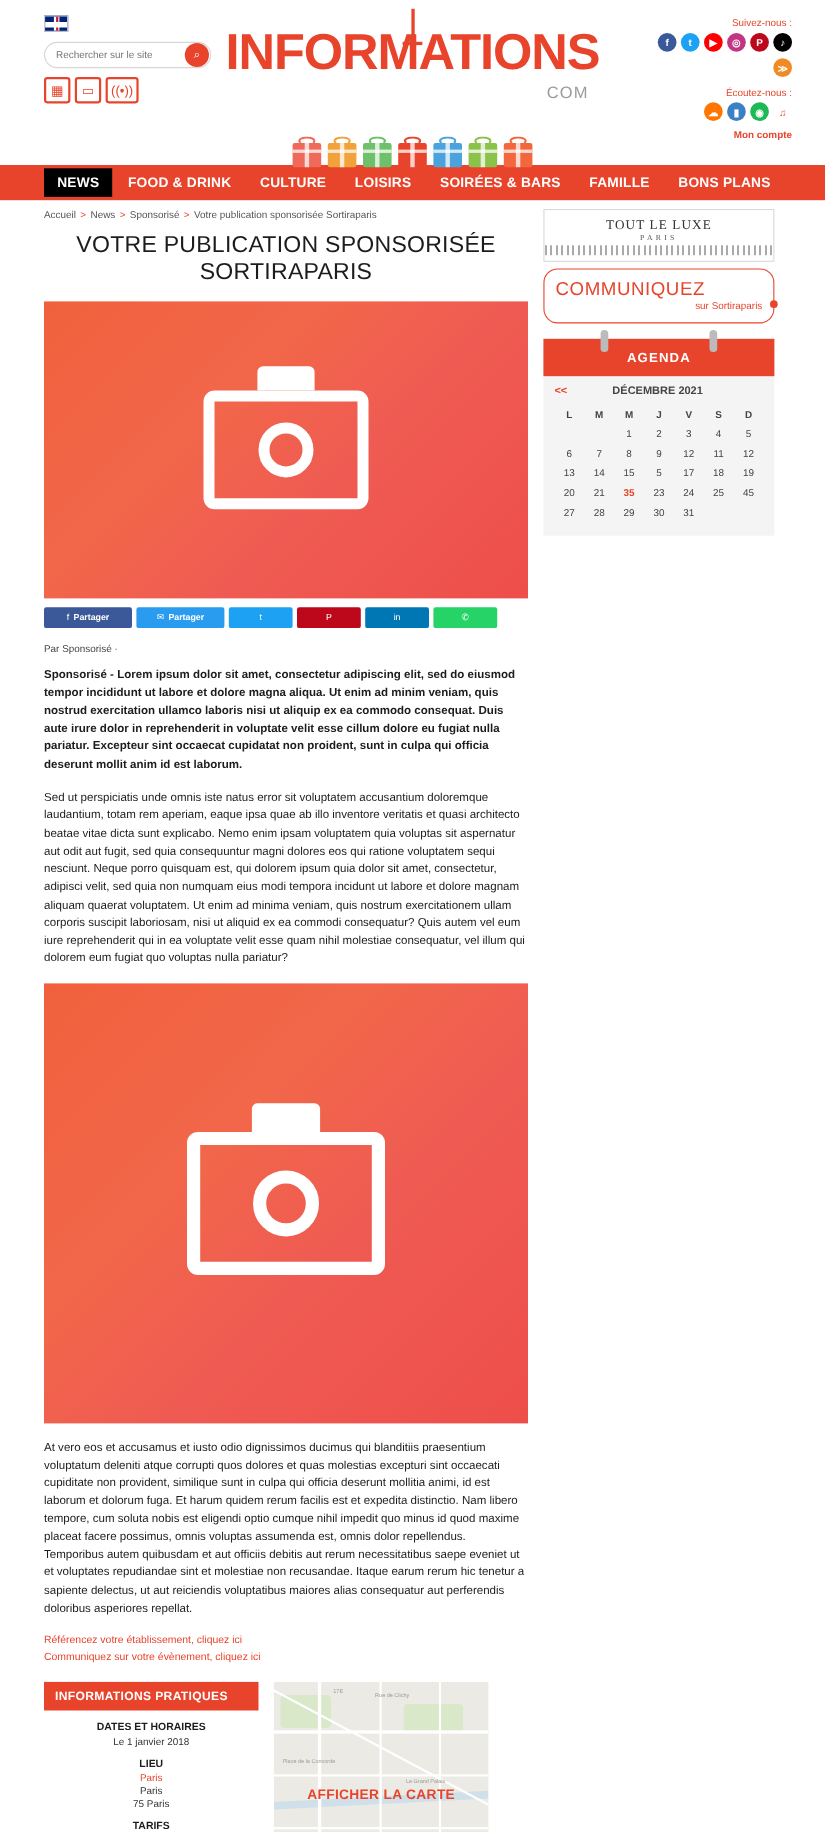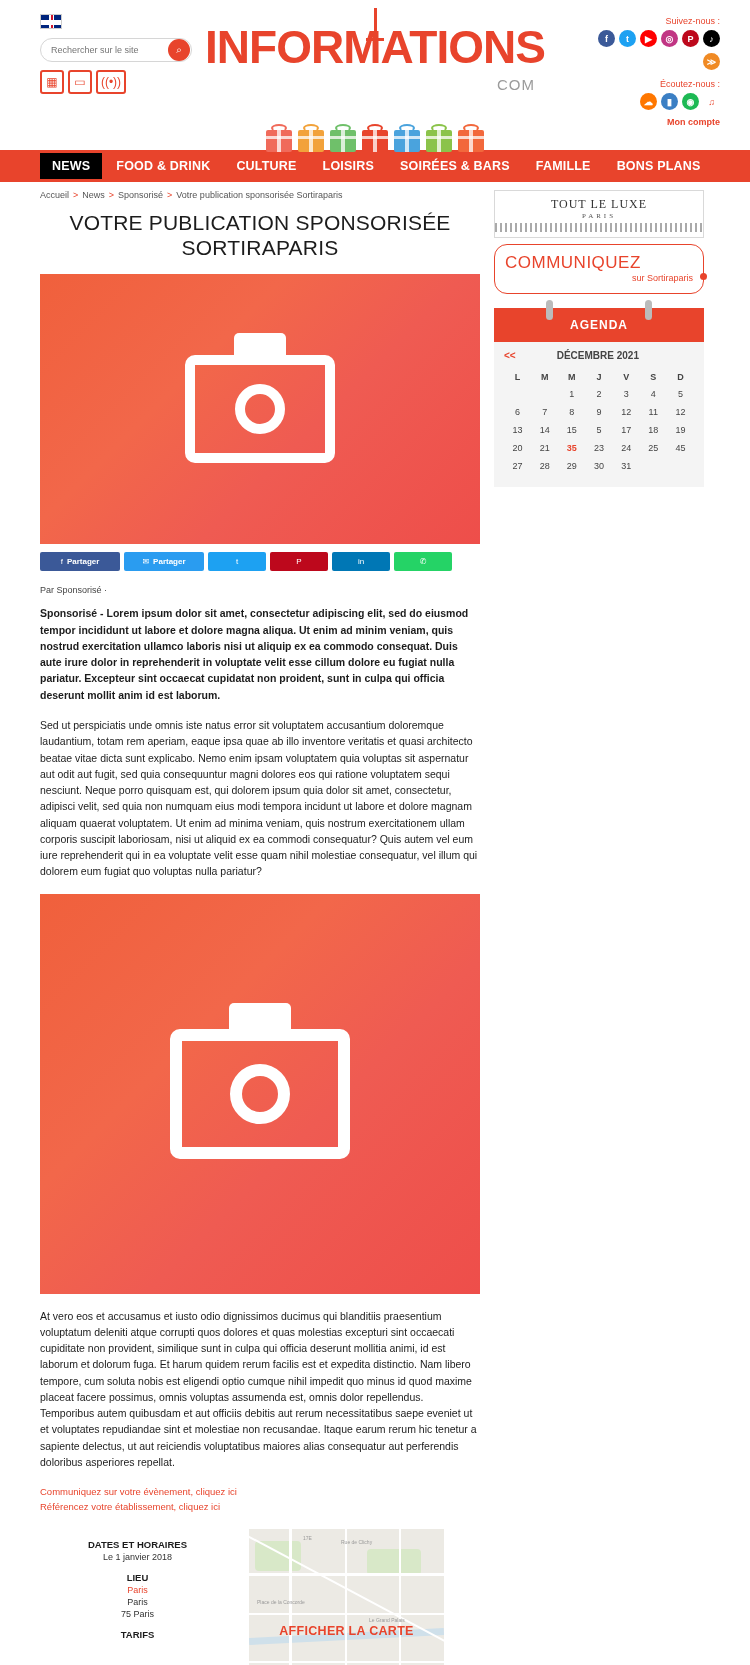--- a/index.html
+++ b/index.html
@@ -392,26 +392,27 @@
         <div class="cam big">
           <div class="hump"></div>
           <div class="body"></div>
           <div class="lens"></div>
         </div>
       </div>
 
       <p class="body-text" style="margin-top:14px">At vero eos et accusamus et iusto odio dignissimos ducimus qui blanditiis praesentium voluptatum deleniti atque corrupti quos dolores et quas molestias excepturi sint occaecati cupiditate non provident, similique sunt in culpa qui officia deserunt mollitia animi, id est laborum et dolorum fuga. Et harum quidem rerum facilis est et expedita distinctio. Nam libero tempore, cum soluta nobis est eligendi optio cumque nihil impedit quo minus id quod maxime placeat facere possimus, omnis voluptas assumenda est, omnis dolor repellendus. Temporibus autem quibusdam et aut officiis debitis aut rerum necessitatibus saepe eveniet ut et voluptates repudiandae sint et molestiae non recusandae. Itaque earum rerum hic tenetur a sapiente delectus, ut aut reiciendis voluptatibus maiores alias consequatur aut perferendis doloribus asperiores repellat.</p>
 
       <div class="links">
+        <a href="#">Référencez votre établissement, cliquez ici</a>
         <a href="#">Communiquez sur votre évènement, cliquez ici</a>
-        <a href="#">Référencez votre établissement, cliquez ici</a>
       </div>
 
       <div class="infos-row">
         <div class="infos">
+          <div class="infos-head">INFORMATIONS PRATIQUES</div>
           <div class="infos-body">
             <div class="info-h">DATES ET HORAIRES</div>
             <div class="info-v">Le 1 janvier 2018</div>
 
             <div class="info-h">LIEU</div>
             <div class="info-v link">Paris</div>
             <div class="info-v">Paris</div>
             <div class="info-v">75 Paris</div>
 
             <div class="info-h">TARIFS</div>

